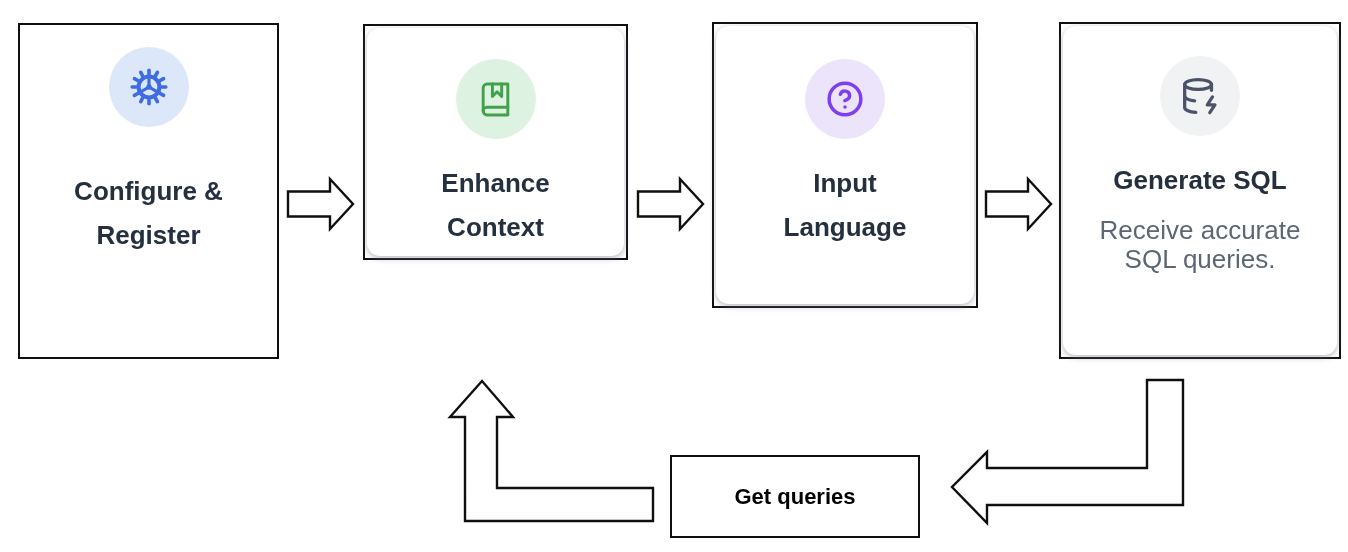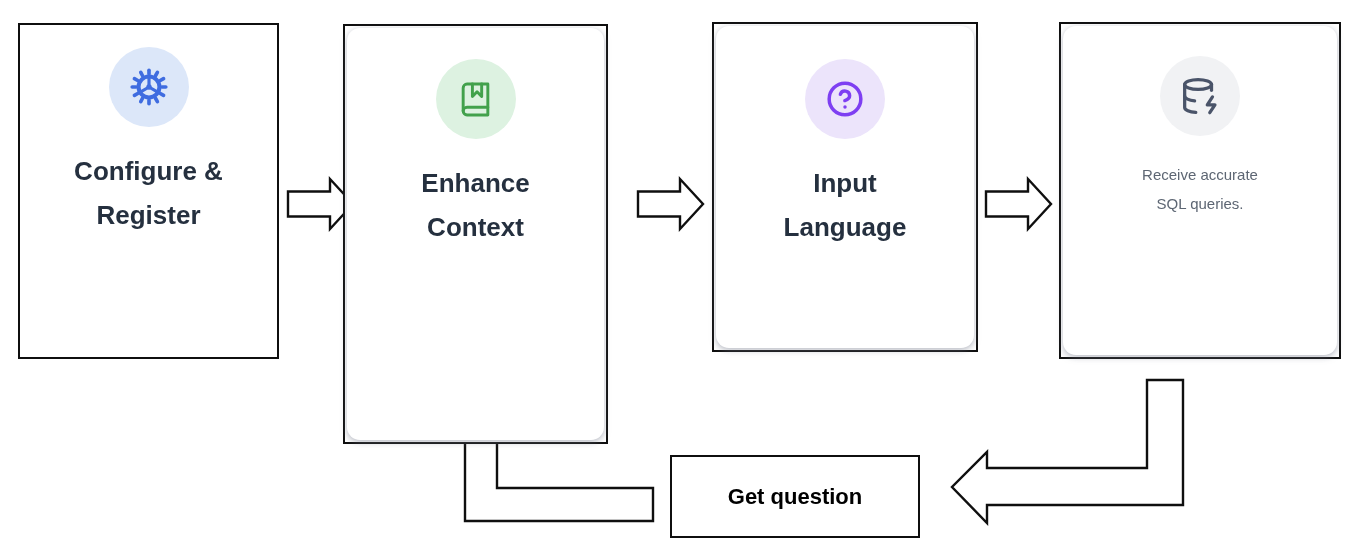--- a/index.html
+++ b/index.html
@@ -4,31 +4,31 @@
 <style>
   html,body{margin:0;padding:0;background:#ffffff;}
   .canvas{position:relative;width:1348px;height:552px;background:#ffffff;
           font-family:"Liberation Sans",sans-serif;overflow:hidden;}
   .arrows{position:absolute;left:0;top:0;}
   .arrows polygon{fill:#ffffff;stroke:#0f0f0f;stroke-width:2.4;}
   .card{position:absolute;border:2px solid #0f0f0f;background:#ffffff;box-sizing:border-box;}
   .card-inner{position:absolute;left:2px;top:2px;right:2px;bottom:2px;background:#ffffff;
               border-radius:13px;box-shadow:0 2px 6px rgba(120,126,142,.55);
               display:flex;flex-direction:column;align-items:center;text-align:center;}
-  .card-inner.flat{border-radius:0;box-shadow:none;}
+  .card-inner.flat{border-radius:0;box-shadow:none;gap:20px;}
   .pad20{padding-top:20px;} .pad30{padding-top:30px;} .pad31{padding-top:31px;} .pad33{padding-top:33px;}
   .badge{width:80px;height:80px;border-radius:50%;flex:none;
          display:flex;align-items:center;justify-content:center;}
   .badge svg{display:block;}
   .bg-blue{background:#dce7f9;}  .fg-blue{color:#3f6ce0;}
   .bg-green{background:#ddf2e1;} .fg-green{color:#42a14c;}
   .bg-purple{background:#ece4fb;}.fg-purple{color:#7e3ff2;}
   .bg-slate{background:#f1f2f4;} .fg-slate{color:#4a5469;}
   .title{margin-top:22px;font-weight:700;font-size:26px;line-height:44px;color:#25303f;}
-  .desc{margin-top:24px;font-size:15px;line-height:29px;color:#5d6673;}
+  .desc{margin-top:14px;font-size:26px;line-height:29px;color:#5d6673;}
   .loopbox{position:absolute;left:670px;top:455px;width:250px;height:83px;box-sizing:border-box;
            border:2.5px solid #0f0f0f;background:#ffffff;display:flex;align-items:center;
            justify-content:center;font-weight:700;font-size:22px;color:#000000;}
 </style>
 </head>
 <body>
 
 <div class="canvas">
 
   <svg class="arrows" width="1348" height="552" viewBox="0 0 1348 552">
@@ -63,34 +63,34 @@
             <line x1="12" y1="12" x2="6.5" y2="15.3"></line>
             <line x1="12" y1="12" x2="17.5" y2="15.3"></line>
           </g>
           <circle cx="12" cy="12" r="1.7" fill="currentColor" stroke="none"></circle>
         </svg>
       </div>
       <div class="title">Configure &amp;<br>Register</div>
     </div>
   </div>
 
-  <div class="card" style="left:343px;top:24px;width:265px;height:420px">
+  <div class="card" style="left:363px;top:24px;width:265px;height:236px">
     <div class="card-inner pad31">
       <div class="badge bg-green">
         <svg class="fg-green" width="37" height="37" viewBox="0 0 24 24" fill="none" stroke="currentColor" stroke-width="1.9" stroke-linecap="round" stroke-linejoin="round">
           <path d="M10 2v8l3-3 3 3V2"></path>
           <path d="M4 19.5A2.5 2.5 0 0 1 6.5 17H20"></path>
           <path d="M4 19.5v-15A2.5 2.5 0 0 1 6.5 2H20v20H6.5a2.5 2.5 0 0 1-2.5-2.5Z"></path>
         </svg>
       </div>
       <div class="title">Enhance<br>Context</div>
     </div>
   </div>
 
-  <div class="card" style="left:712px;top:22px;width:266px;height:330px">
+  <div class="card" style="left:712px;top:22px;width:266px;height:286px">
     <div class="card-inner pad33">
       <div class="badge bg-purple">
         <svg class="fg-purple" width="38" height="38" viewBox="0 0 24 24" fill="none" stroke="currentColor" stroke-width="2.2" stroke-linecap="round" stroke-linejoin="round">
           <circle cx="12" cy="12" r="10"></circle>
           <path d="M9.09 9a3 3 0 0 1 5.83 1c0 2-3 3-3 3"></path>
           <path d="M12 17h.01"></path>
         </svg>
       </div>
       <div class="title">Input<br>Language</div>
     </div>
@@ -100,21 +100,22 @@
     <div class="card-inner pad30">
       <div class="badge bg-slate">
         <svg class="fg-slate" width="46" height="46" viewBox="0 0 24 24" fill="none" stroke="currentColor" stroke-width="1.7" stroke-linecap="round" stroke-linejoin="round">
           <ellipse cx="11" cy="6" rx="7" ry="2.6"></ellipse>
           <path d="M4 6v12c0 1.3 2.5 2.4 5.8 2.6"></path>
           <path d="M18 6v3"></path>
           <path d="M4 12c0 1.2 2.2 2.3 5.2 2.55"></path>
           <path d="M18.5 12.5 15.8 16.6h4l-2.7 4.1"></path>
         </svg>
       </div>
+      <div class="title">Generate SQL</div>
       <div class="desc">Receive accurate<br>SQL queries.</div>
     </div>
   </div>
 
   <div class="loopbox">
-    <span>Get question</span>
+    <span>Get queries</span>
   </div>
 
 </div>
 
 </body></html>

